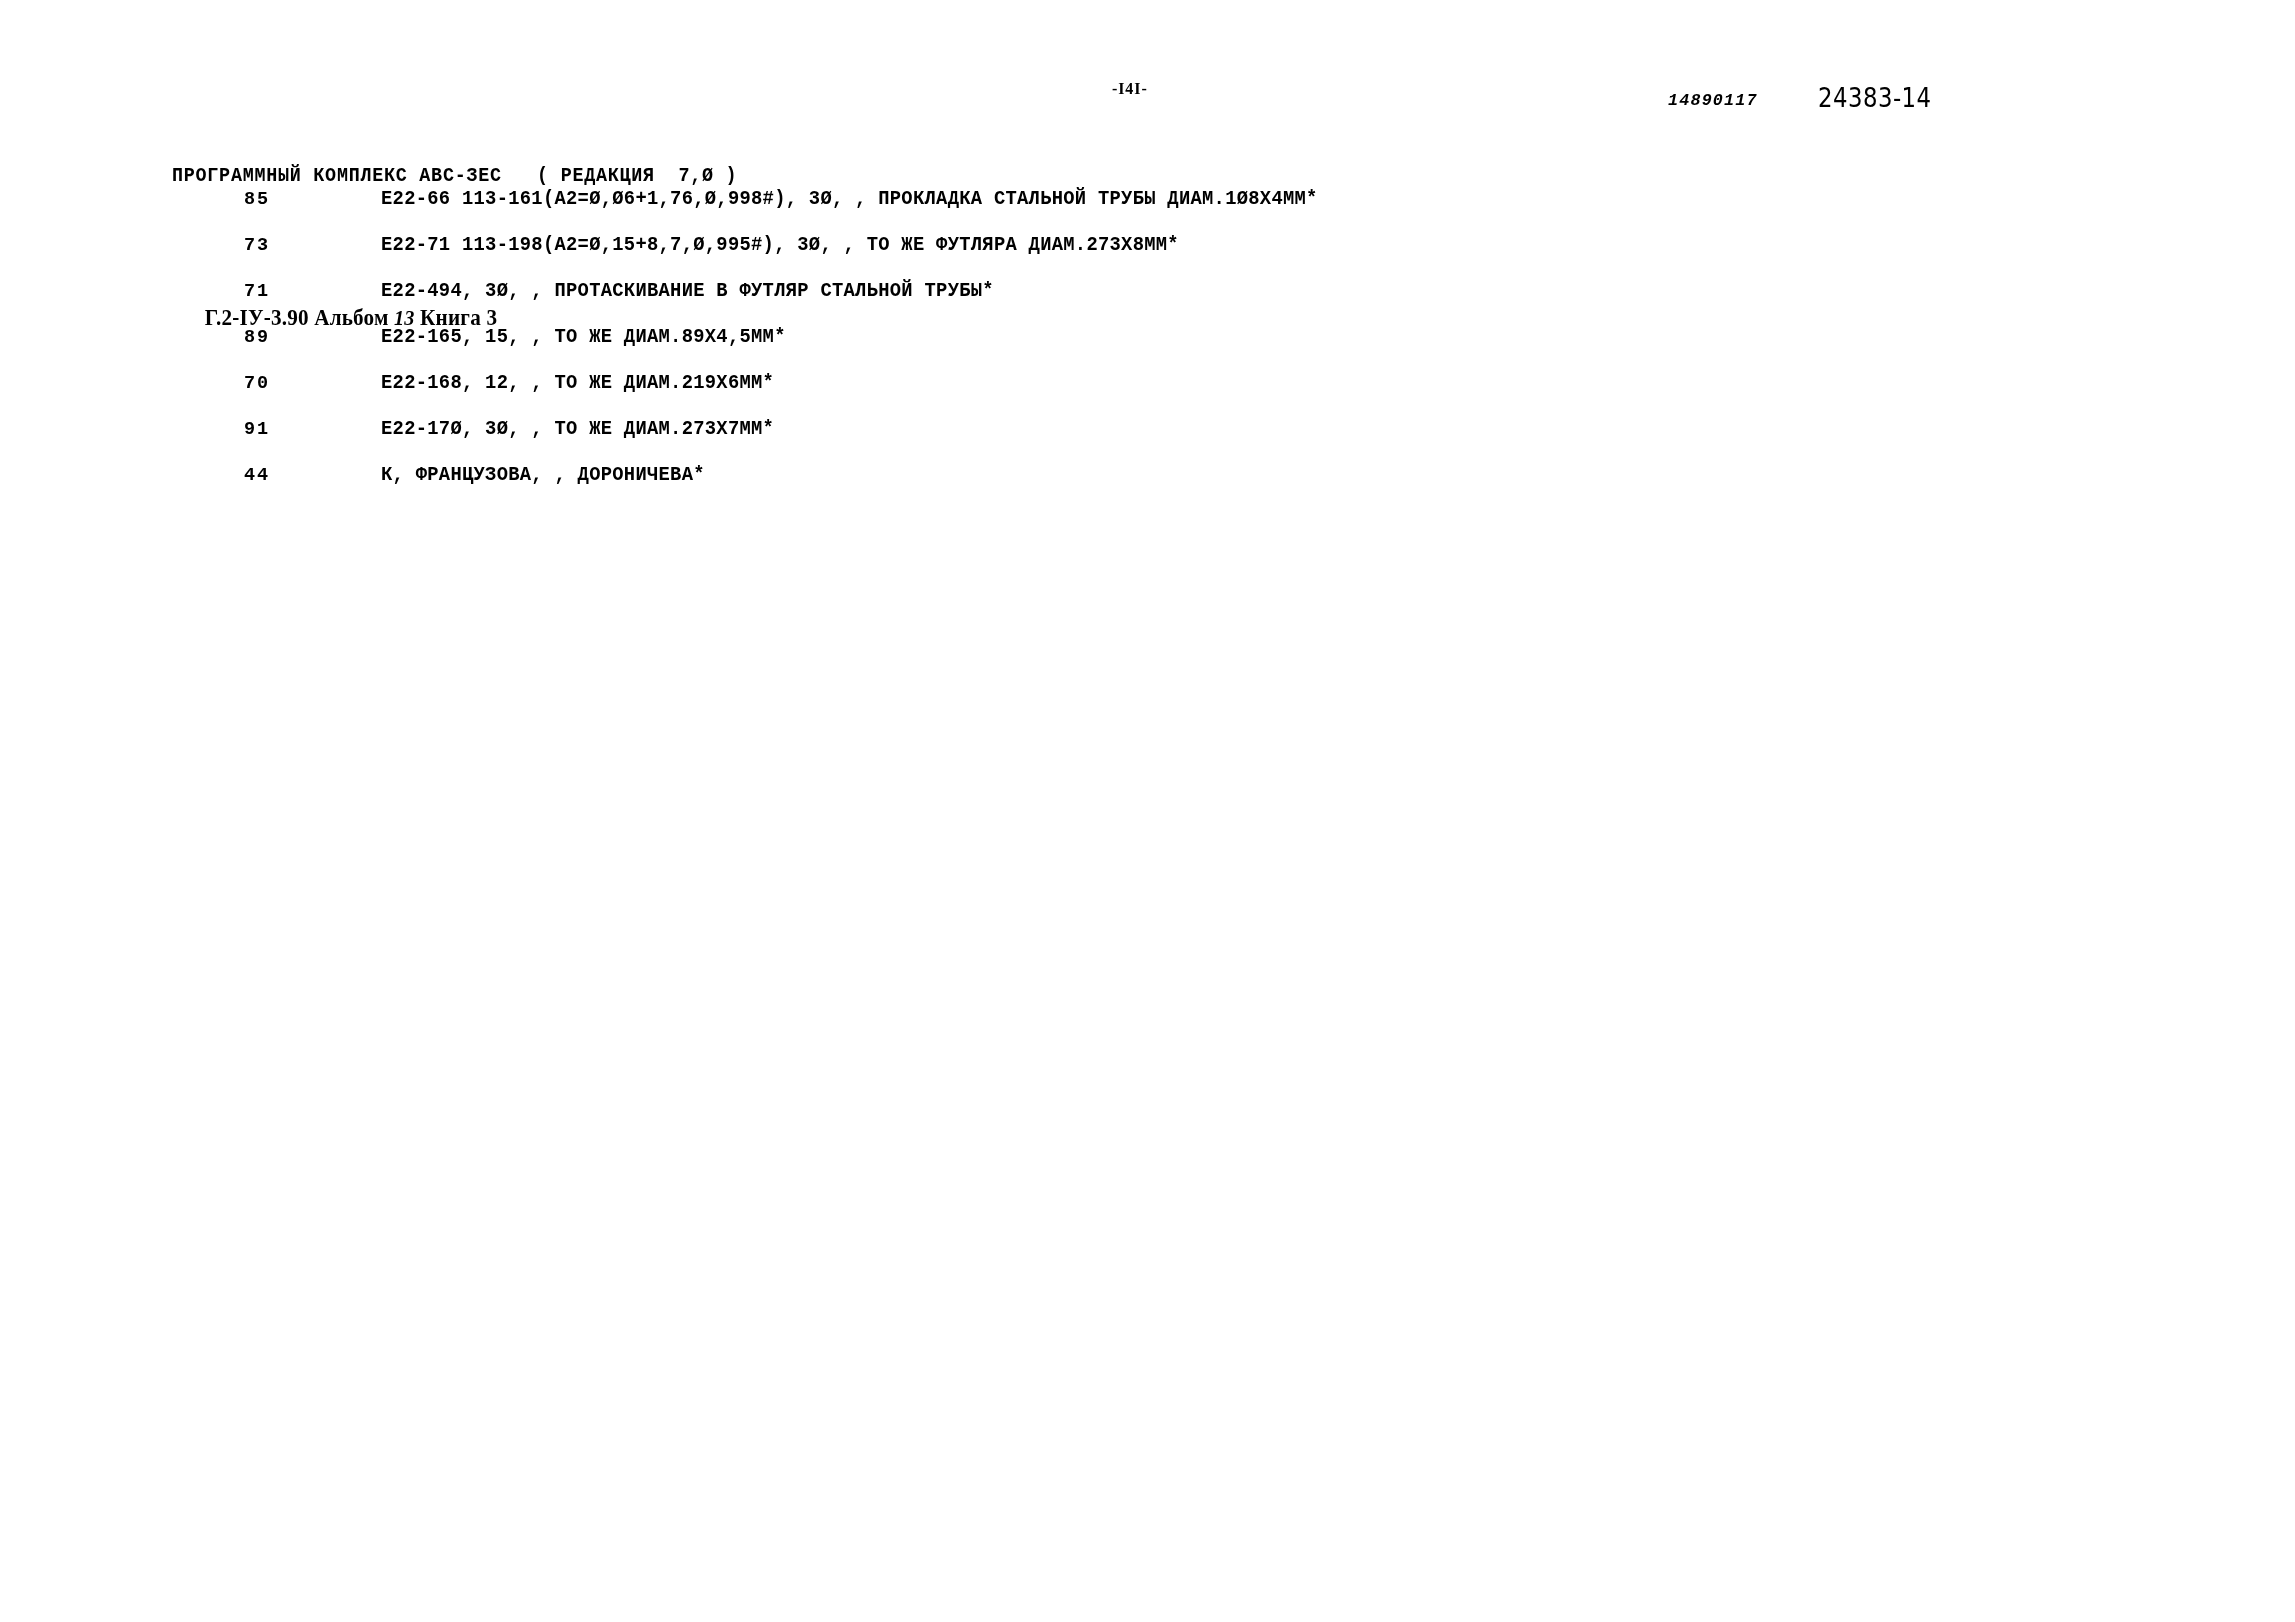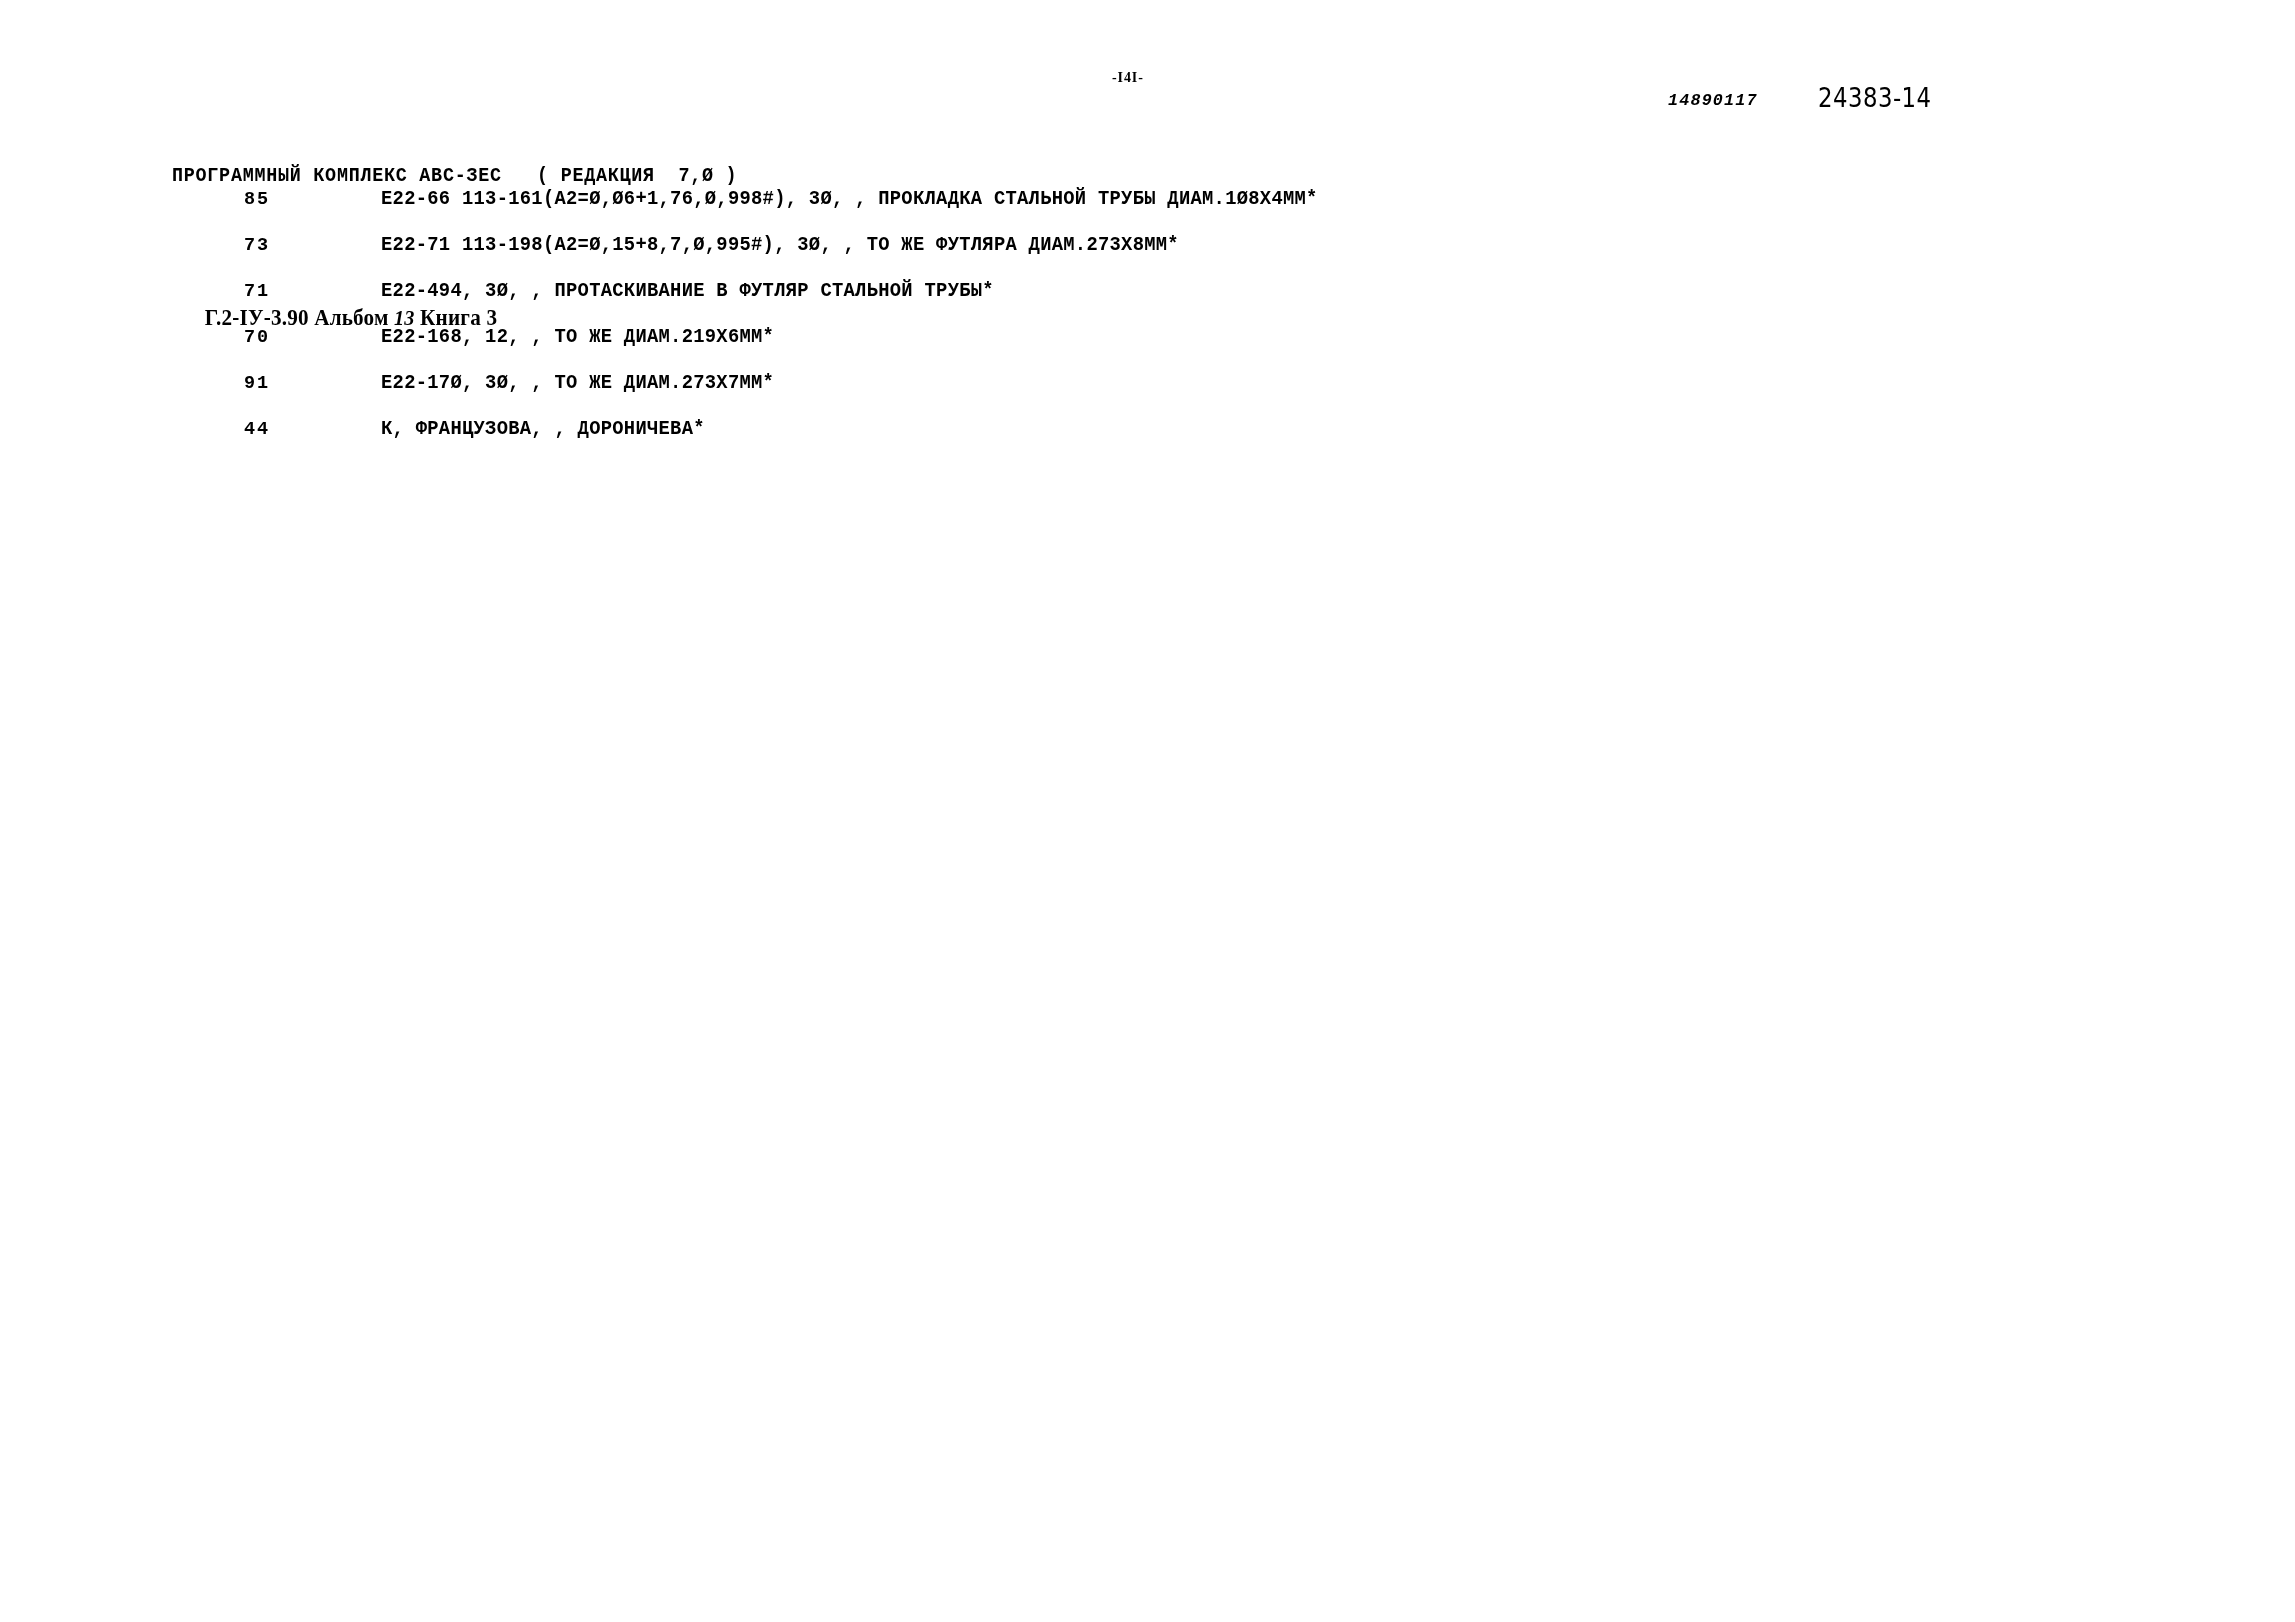--- a/index.html
+++ b/index.html
@@ -45,22 +45,22 @@
     margin-top: -1.9px;
   }
   .hdr-left .line2 .album-num {
     font-style: italic;
     font-size: 22px;
   }
 
   .page-num {
     position: absolute;
     left: 1112px;
-    top: 70px;
-    font-size: 14px;
+    top: 80px;
+    font-size: 16px;
     font-weight: 700;
     letter-spacing: 0.9px;
     white-space: pre;
     font-family: "Liberation Serif", "DejaVu Serif", serif;
   }
 
   .hdr-code {
     position: absolute;
     left: 1668px;
     top: 91px;
@@ -150,20 +150,24 @@
       <span class="row-num">73</span>
       <span class="row-text">Е22-71 113-198(А2=Ø,15+8,7,Ø,995#), 3Ø, , ТО ЖЕ ФУТЛЯРА ДИАМ.273Х8ММ*</span>
     </div>
 
     <div class="code-row">
       <span class="row-num">71</span>
       <span class="row-text">Е22-494, 3Ø, , ПРОТАСКИВАНИЕ В ФУТЛЯР СТАЛЬНОЙ ТРУБЫ*</span>
     </div>
 
 
+    <div class="code-row">
+      <span class="row-num">89</span>
+      <span class="row-text">Е22-165, 15, , ТО ЖЕ ДИАМ.89Х4,5ММ*</span>
+    </div>
 
     <div class="code-row">
       <span class="row-num">70</span>
       <span class="row-text">Е22-168, 12, , ТО ЖЕ ДИАМ.219Х6ММ*</span>
     </div>
 
     <div class="code-row">
       <span class="row-num">91</span>
       <span class="row-text">Е22-17Ø, 3Ø, , ТО ЖЕ ДИАМ.273Х7ММ*</span>
     </div>

